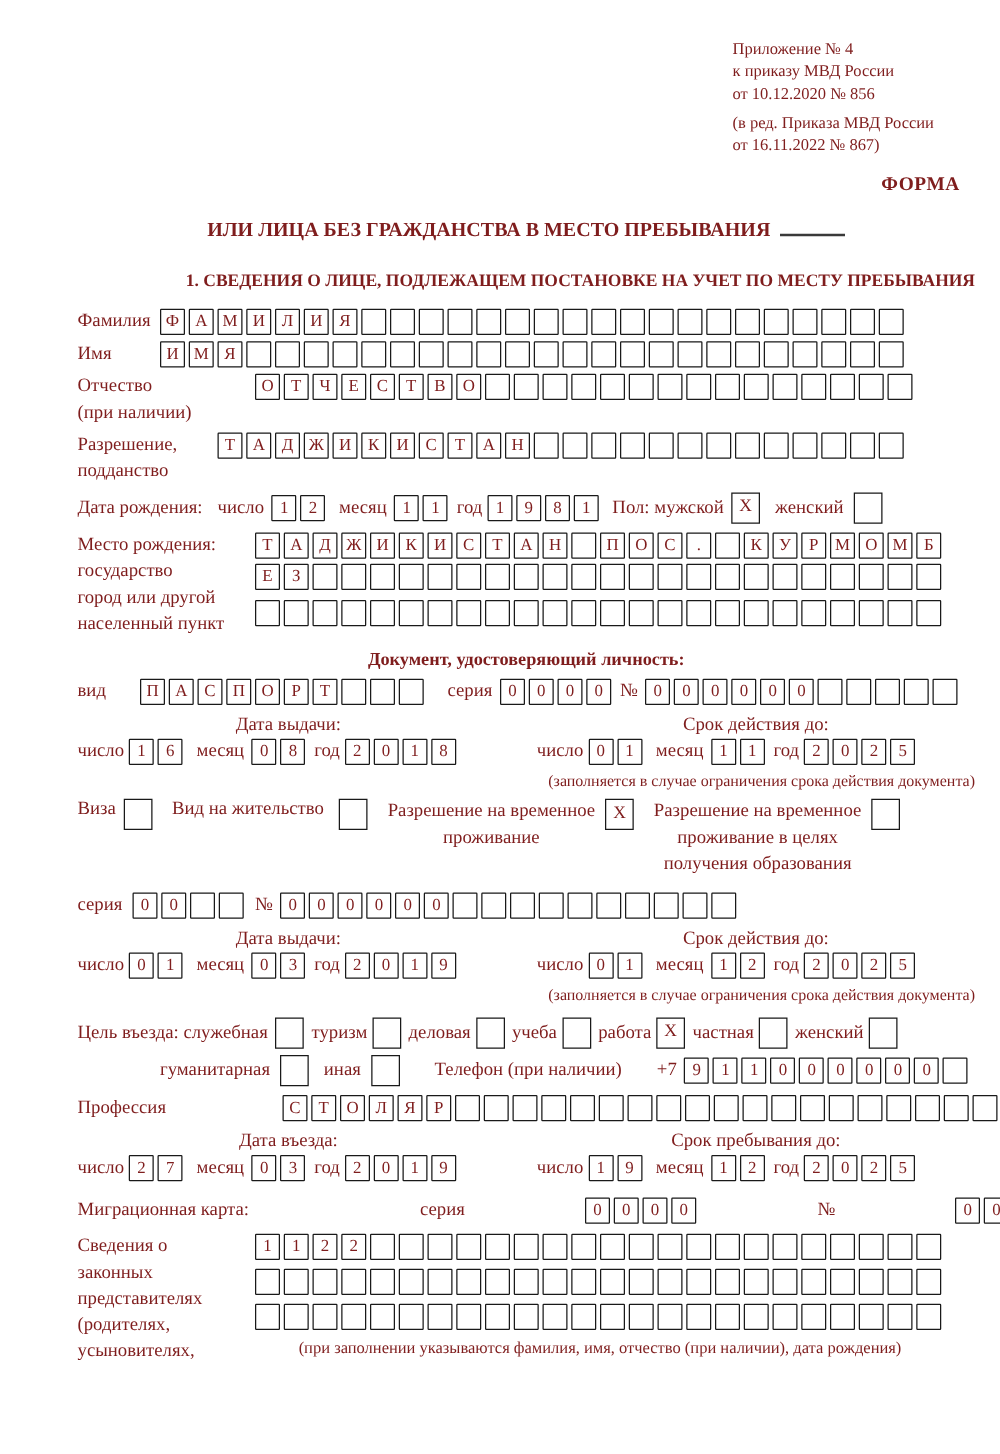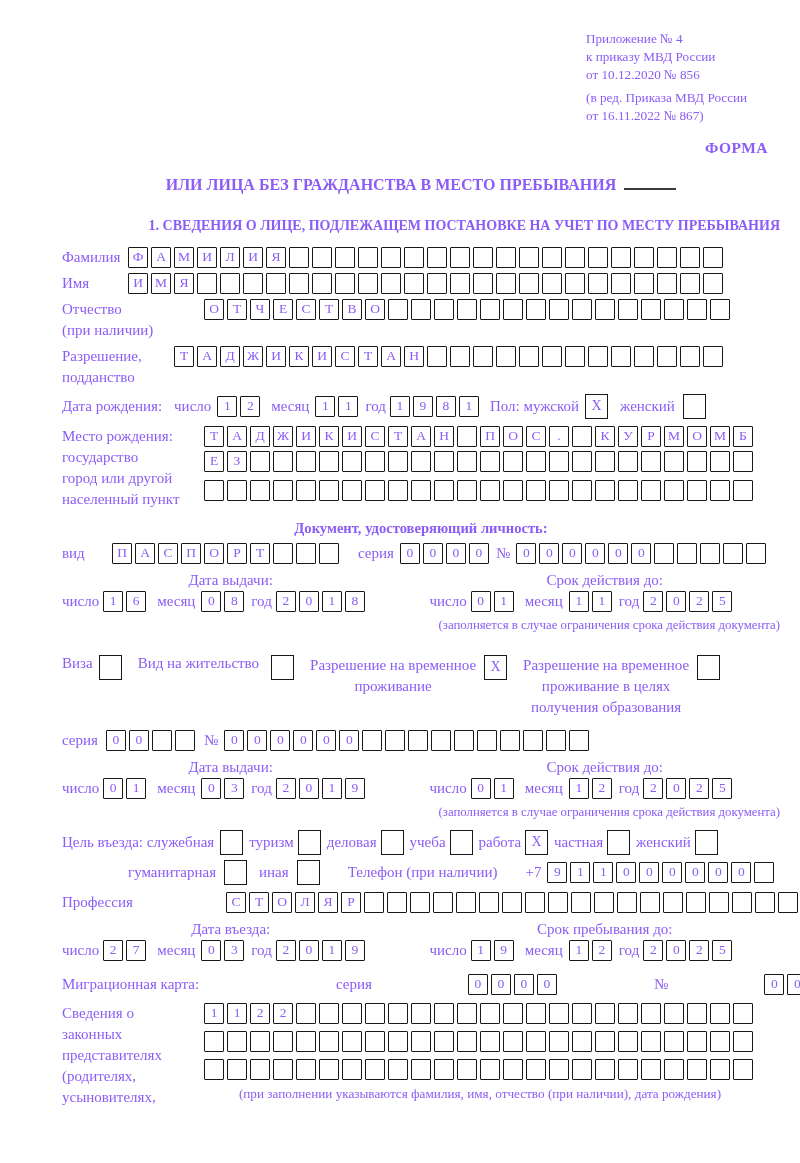--- a/index.html
+++ b/index.html
@@ -1,20 +1,20 @@
 <!DOCTYPE html>
 <html lang="ru"><head>
 <meta charset="utf-8">
 <style>
   html,body{margin:0;padding:0;background:#fff;}
   .page{
     width:800px;height:1163px;box-sizing:border-box;
     padding:30px 20px 20px 62px;
     font-family:"Liberation Serif","DejaVu Serif",serif;
-    font-size:15px;color:#8b5cf6;overflow:hidden;position:relative;
+    font-size:15px;color:#7f1d1d;overflow:hidden;position:relative;
   }
   
   .appnote{width:186px;margin-left:auto;margin-right:8px;font-size:13.2px;line-height:1.38;white-space:nowrap;}
   .appnote .gap{height:4px;}
   .forma{ text-align:right;font-weight:bold;font-size:15.5px;margin-top:14px;padding-right:12px;letter-spacing:.5px;}
   
   .title{margin-top:16px;text-align:center;font-weight:bold;font-size:16px;line-height:1.45;}
   .blankline{display:inline-block;width:52px;border-bottom:2.5px solid #3a3a3a;margin-left:8px;vertical-align:baseline;}
   .sect{margin-top:22px;font-weight:bold;font-size:14px;white-space:nowrap;text-align:right;}
   
@@ -36,21 +36,21 @@
     text-align:center;font-size:14px;line-height:22px;
   }
   .sp4{width:4px;flex:none;} .sp6{width:6px;flex:none;} .sp8{width:8px;flex:none;}
   .sp12{width:12px;flex:none;} .sp16{width:16px;flex:none;} .sp28{width:28px;flex:none;} .sp34{width:34px;flex:none;}
   .center-head{text-align:center;font-size:15px;margin-bottom:2px;}
   .dg{display:flex;margin-top:8px;}
   .dg-left{width:47%;box-sizing:border-box;}
   .dg-right{width:53%;box-sizing:border-box;padding-left:30px;}
   .note{text-align:right;font-size:12.8px;margin-top:1px;}
   .intro{margin-top:10px;line-height:1.5;}
-  .opts{display:flex;align-items:flex-start;margin-top:22px;}
+  .opts{display:flex;align-items:flex-start;margin-top:6px;}
   .opt{display:flex;align-items:flex-start;}
   .optlbl{text-align:center;line-height:1.4;flex:none;}
   .bp-rows .row{margin-bottom:4px;}
   .caption{font-size:13.2px;text-align:center;margin-top:6px;white-space:nowrap;}
   .dochead{text-align:center;font-weight:bold;font-size:14.6px;margin-top:10px;margin-bottom:6px;}
 </style>
 </head>
 <body>
 
 <div class="page">

